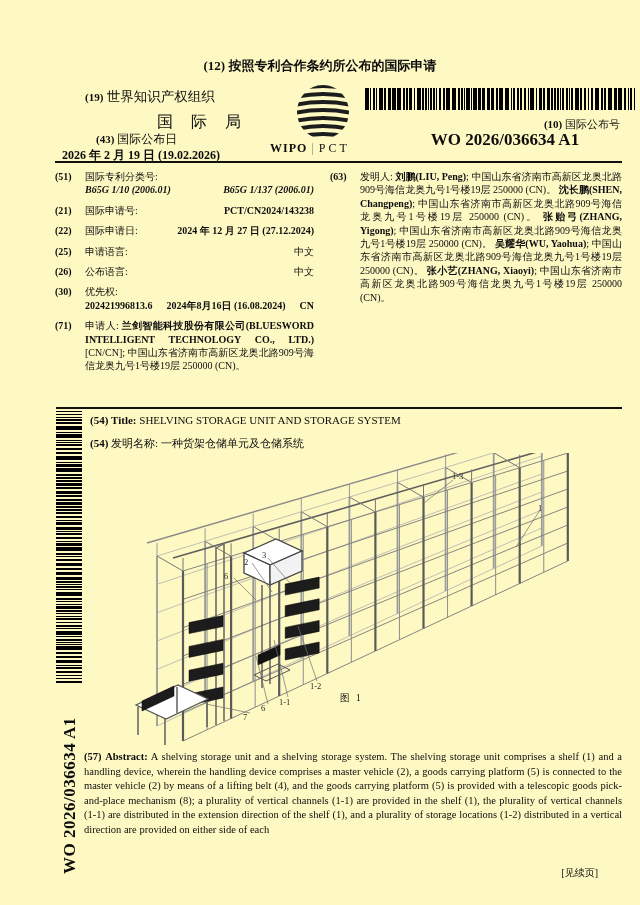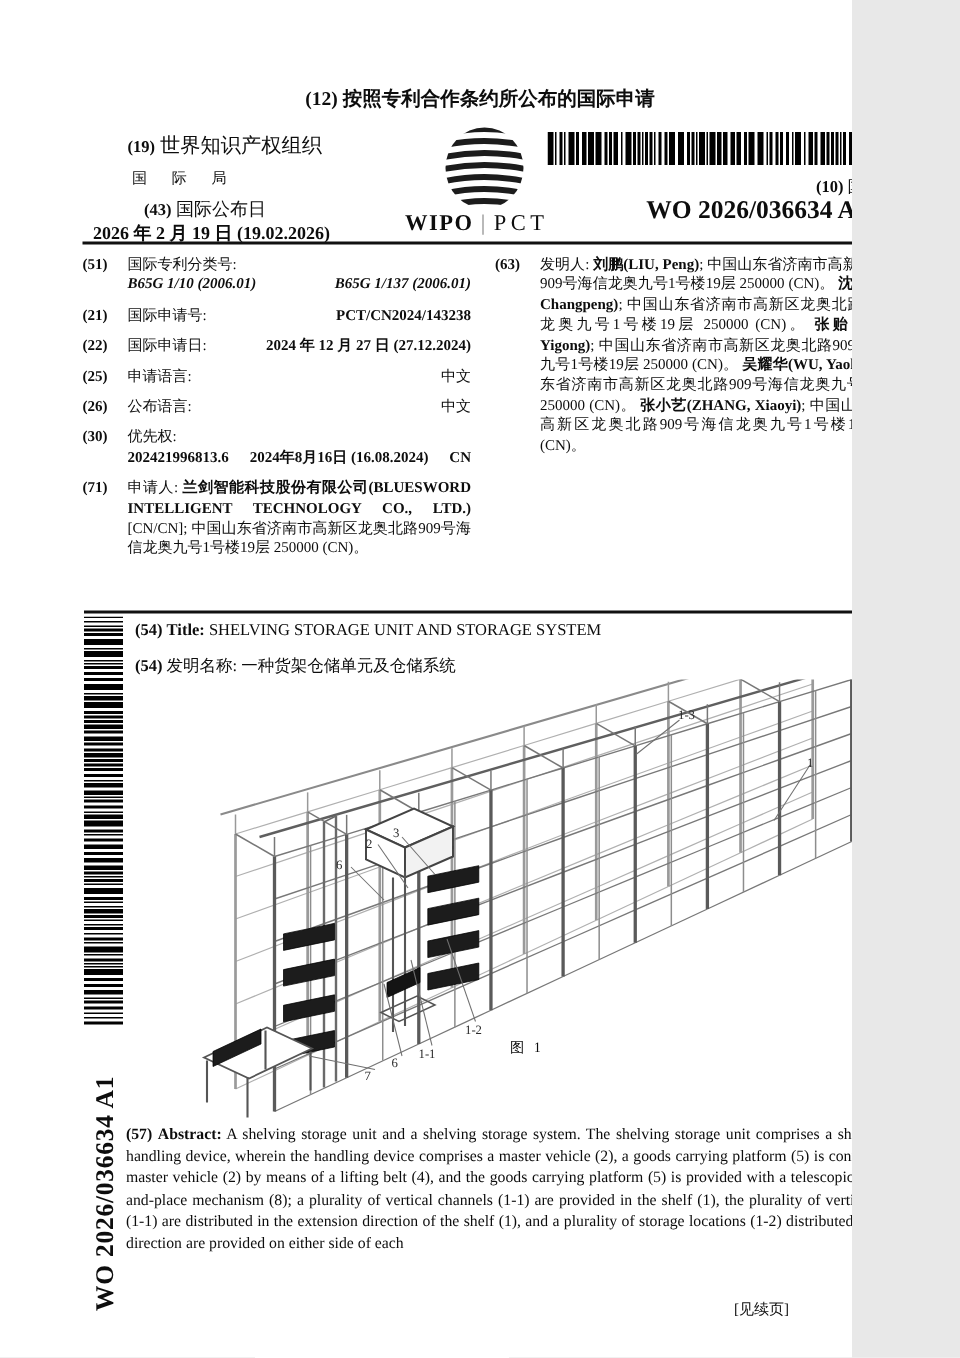--- a/index.html
+++ b/index.html
@@ -1,37 +1,37 @@
 <!DOCTYPE html>
 <html><head>
 <meta charset="utf-8">
 <style>
   html,body{margin:0;padding:0;background:#e8e8e8}
-  .page{position:relative;width:568px;height:905px;background:#ffffff;
+  .page{position:relative;width:640px;height:905px;background:#fef9c3;
         font-family:"Liberation Serif",serif;color:#0d0d0d;overflow:hidden}
   .abs{position:absolute}
   .b{font-weight:bold}
   .rule{position:absolute;background:#111}
   
   .col{position:absolute;top:170px;font-size:10px;line-height:13.4px}
   #colL{left:55px;width:259px}
   #colR{left:330px;width:292px}
   .field{position:relative;padding-left:30px;margin-bottom:7px}
   .fnum{position:absolute;left:0;top:0;font-weight:bold}
   .kv{display:flex;justify-content:space-between}
   .row2{display:flex;justify-content:space-between}
   .ipc{font-weight:bold;font-style:italic}
   .para{text-align:justify}
   
   .h12{left:0;top:57px;width:640px;text-align:center;font-size:13px;font-weight:bold}
   .orgname{left:85px;top:88px;font-size:13.5px}
-  .bureau{left:88px;top:112px;width:160px;text-align:left;font-size:10px;letter-spacing:7px}
+  .bureau{left:88px;top:112px;width:160px;text-align:right;font-size:16px;letter-spacing:7px}
   .pdlabel{left:96px;top:131px;font-size:12px}
   .pdate{left:62px;top:147px;font-size:12px;font-weight:bold}
-  .logotext{left:270px;top:141px;font-size:15px;letter-spacing:1px}
+  .logotext{left:270px;top:141px;font-size:12px;letter-spacing:1px}
   .pnlabel{left:400px;top:117px;width:220px;text-align:right;font-size:11px}
   .pnum{left:390px;top:130px;width:230px;text-align:center;font-size:17px;font-weight:bold}
   
   .t54{left:90px;width:532px;font-size:11px}
   
   .sidebar-num{left:60px;top:874px;transform:rotate(-90deg);transform-origin:0 0;
                font-size:17px;font-weight:bold;white-space:nowrap;letter-spacing:.5px}
   
   .figlabel{position:absolute;font-size:8.5px;color:#2a2a2a}
   .figcap{position:absolute;left:340px;top:692px;font-size:9.5px;letter-spacing:2px}

